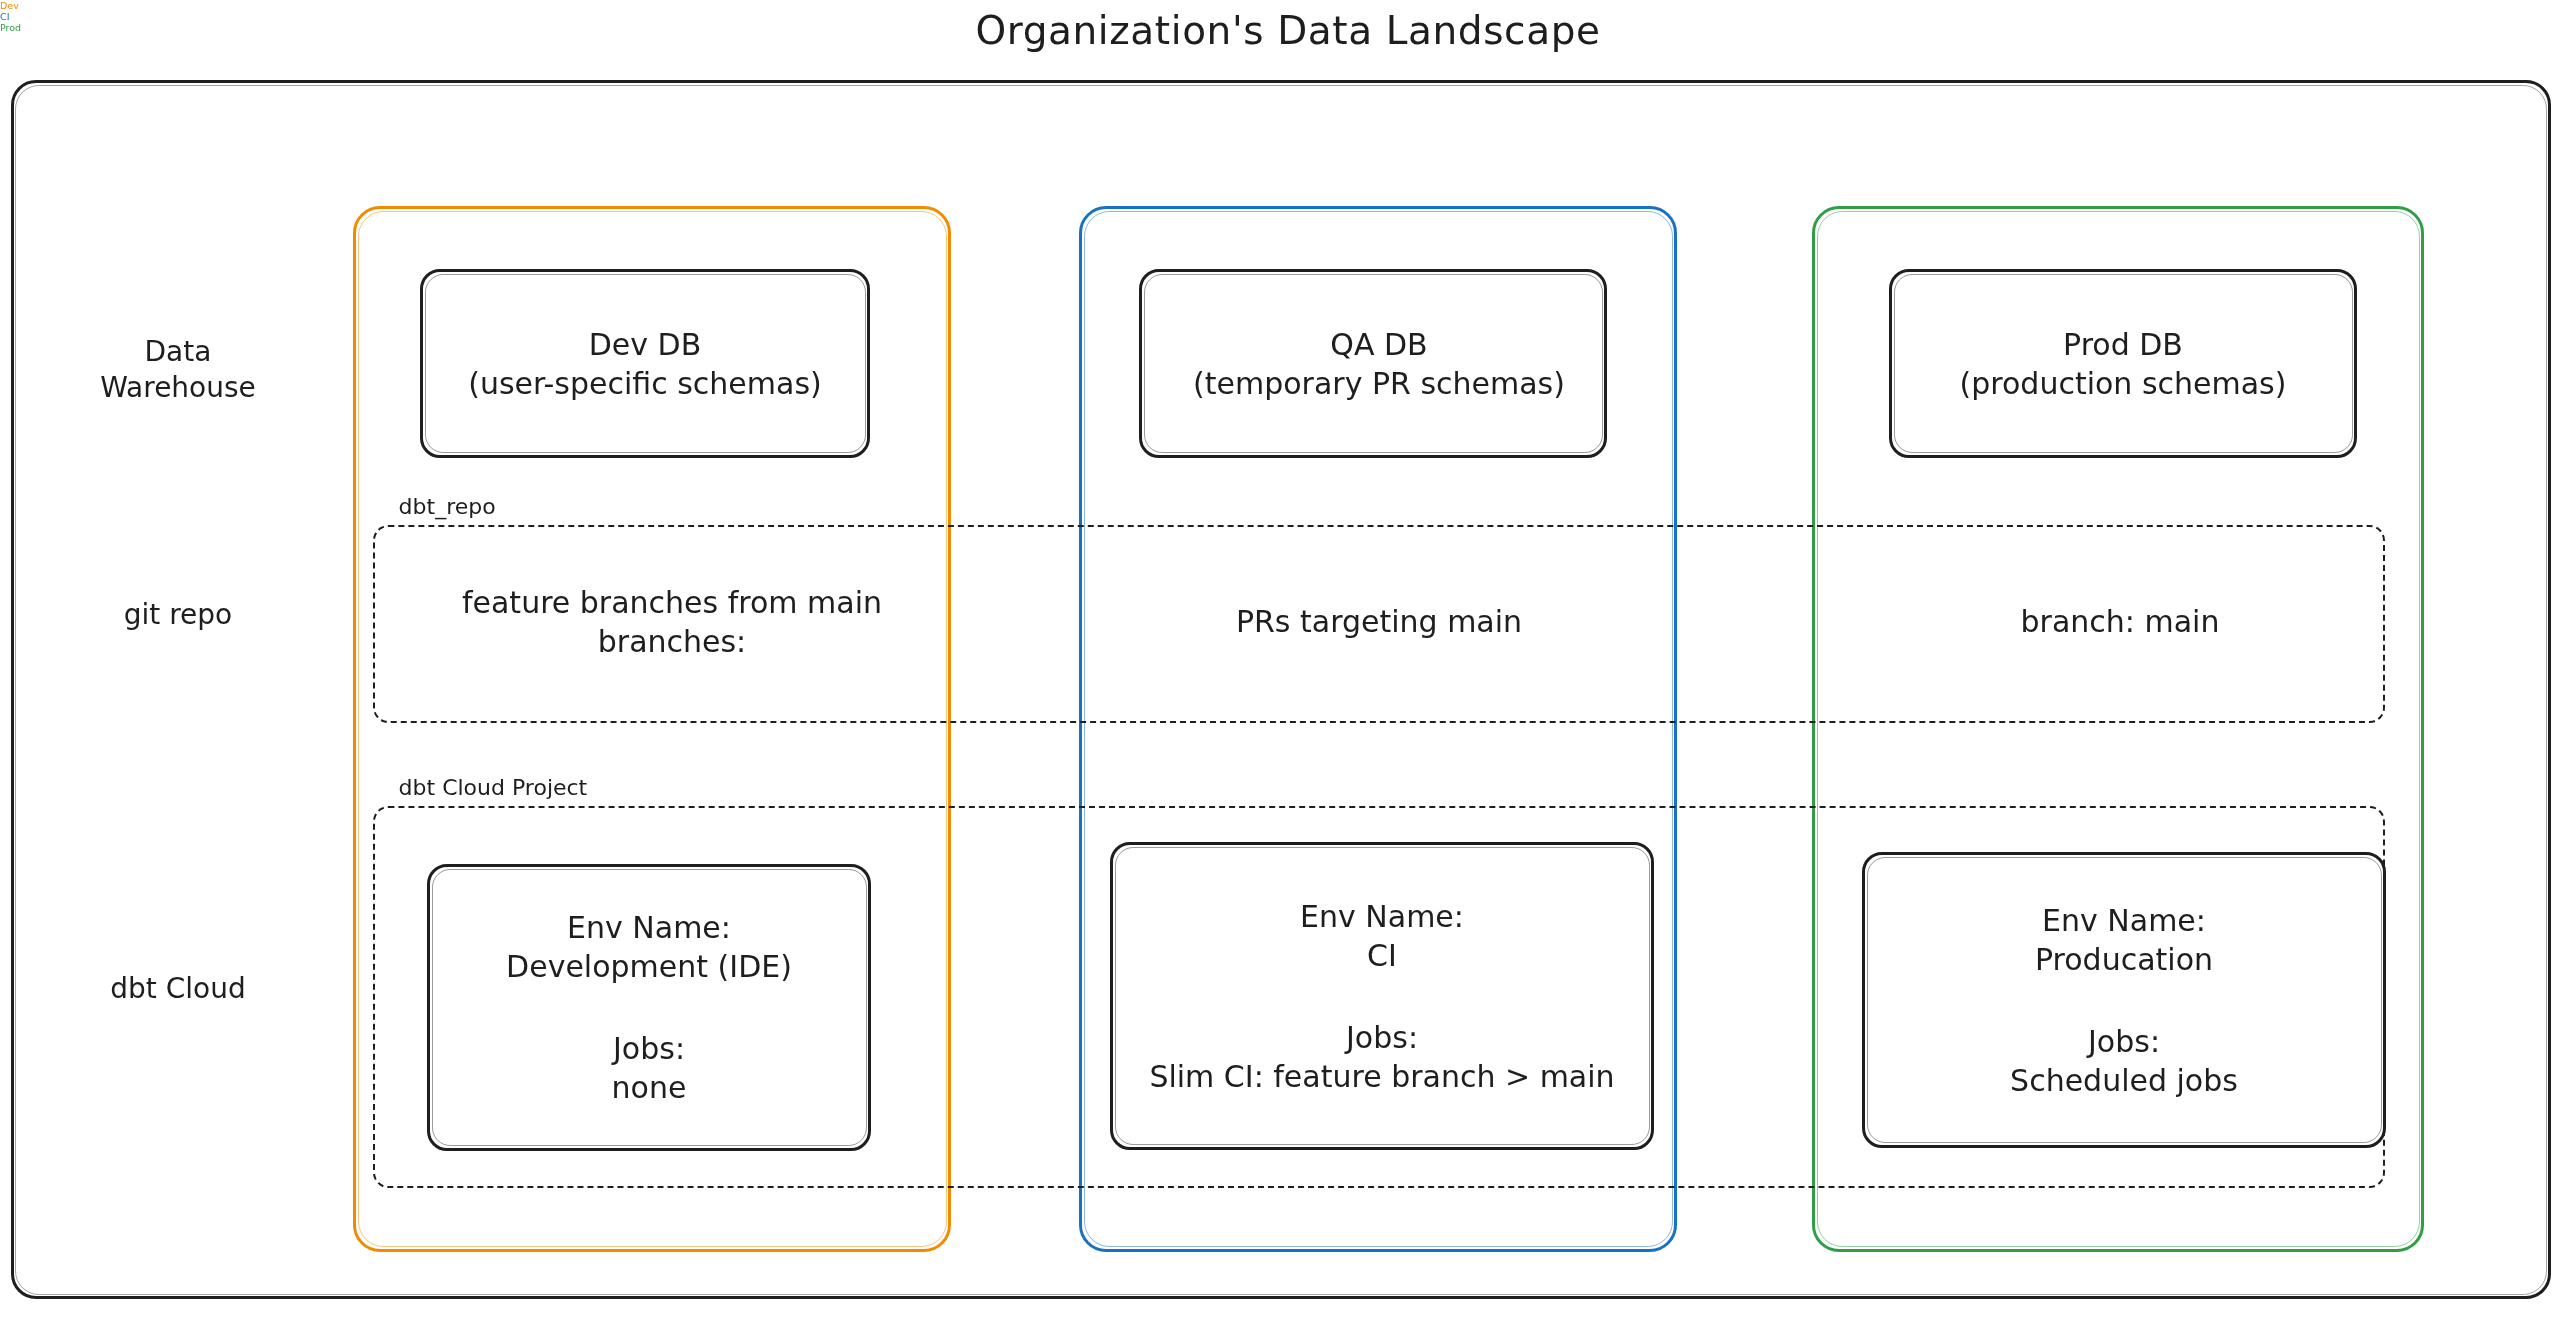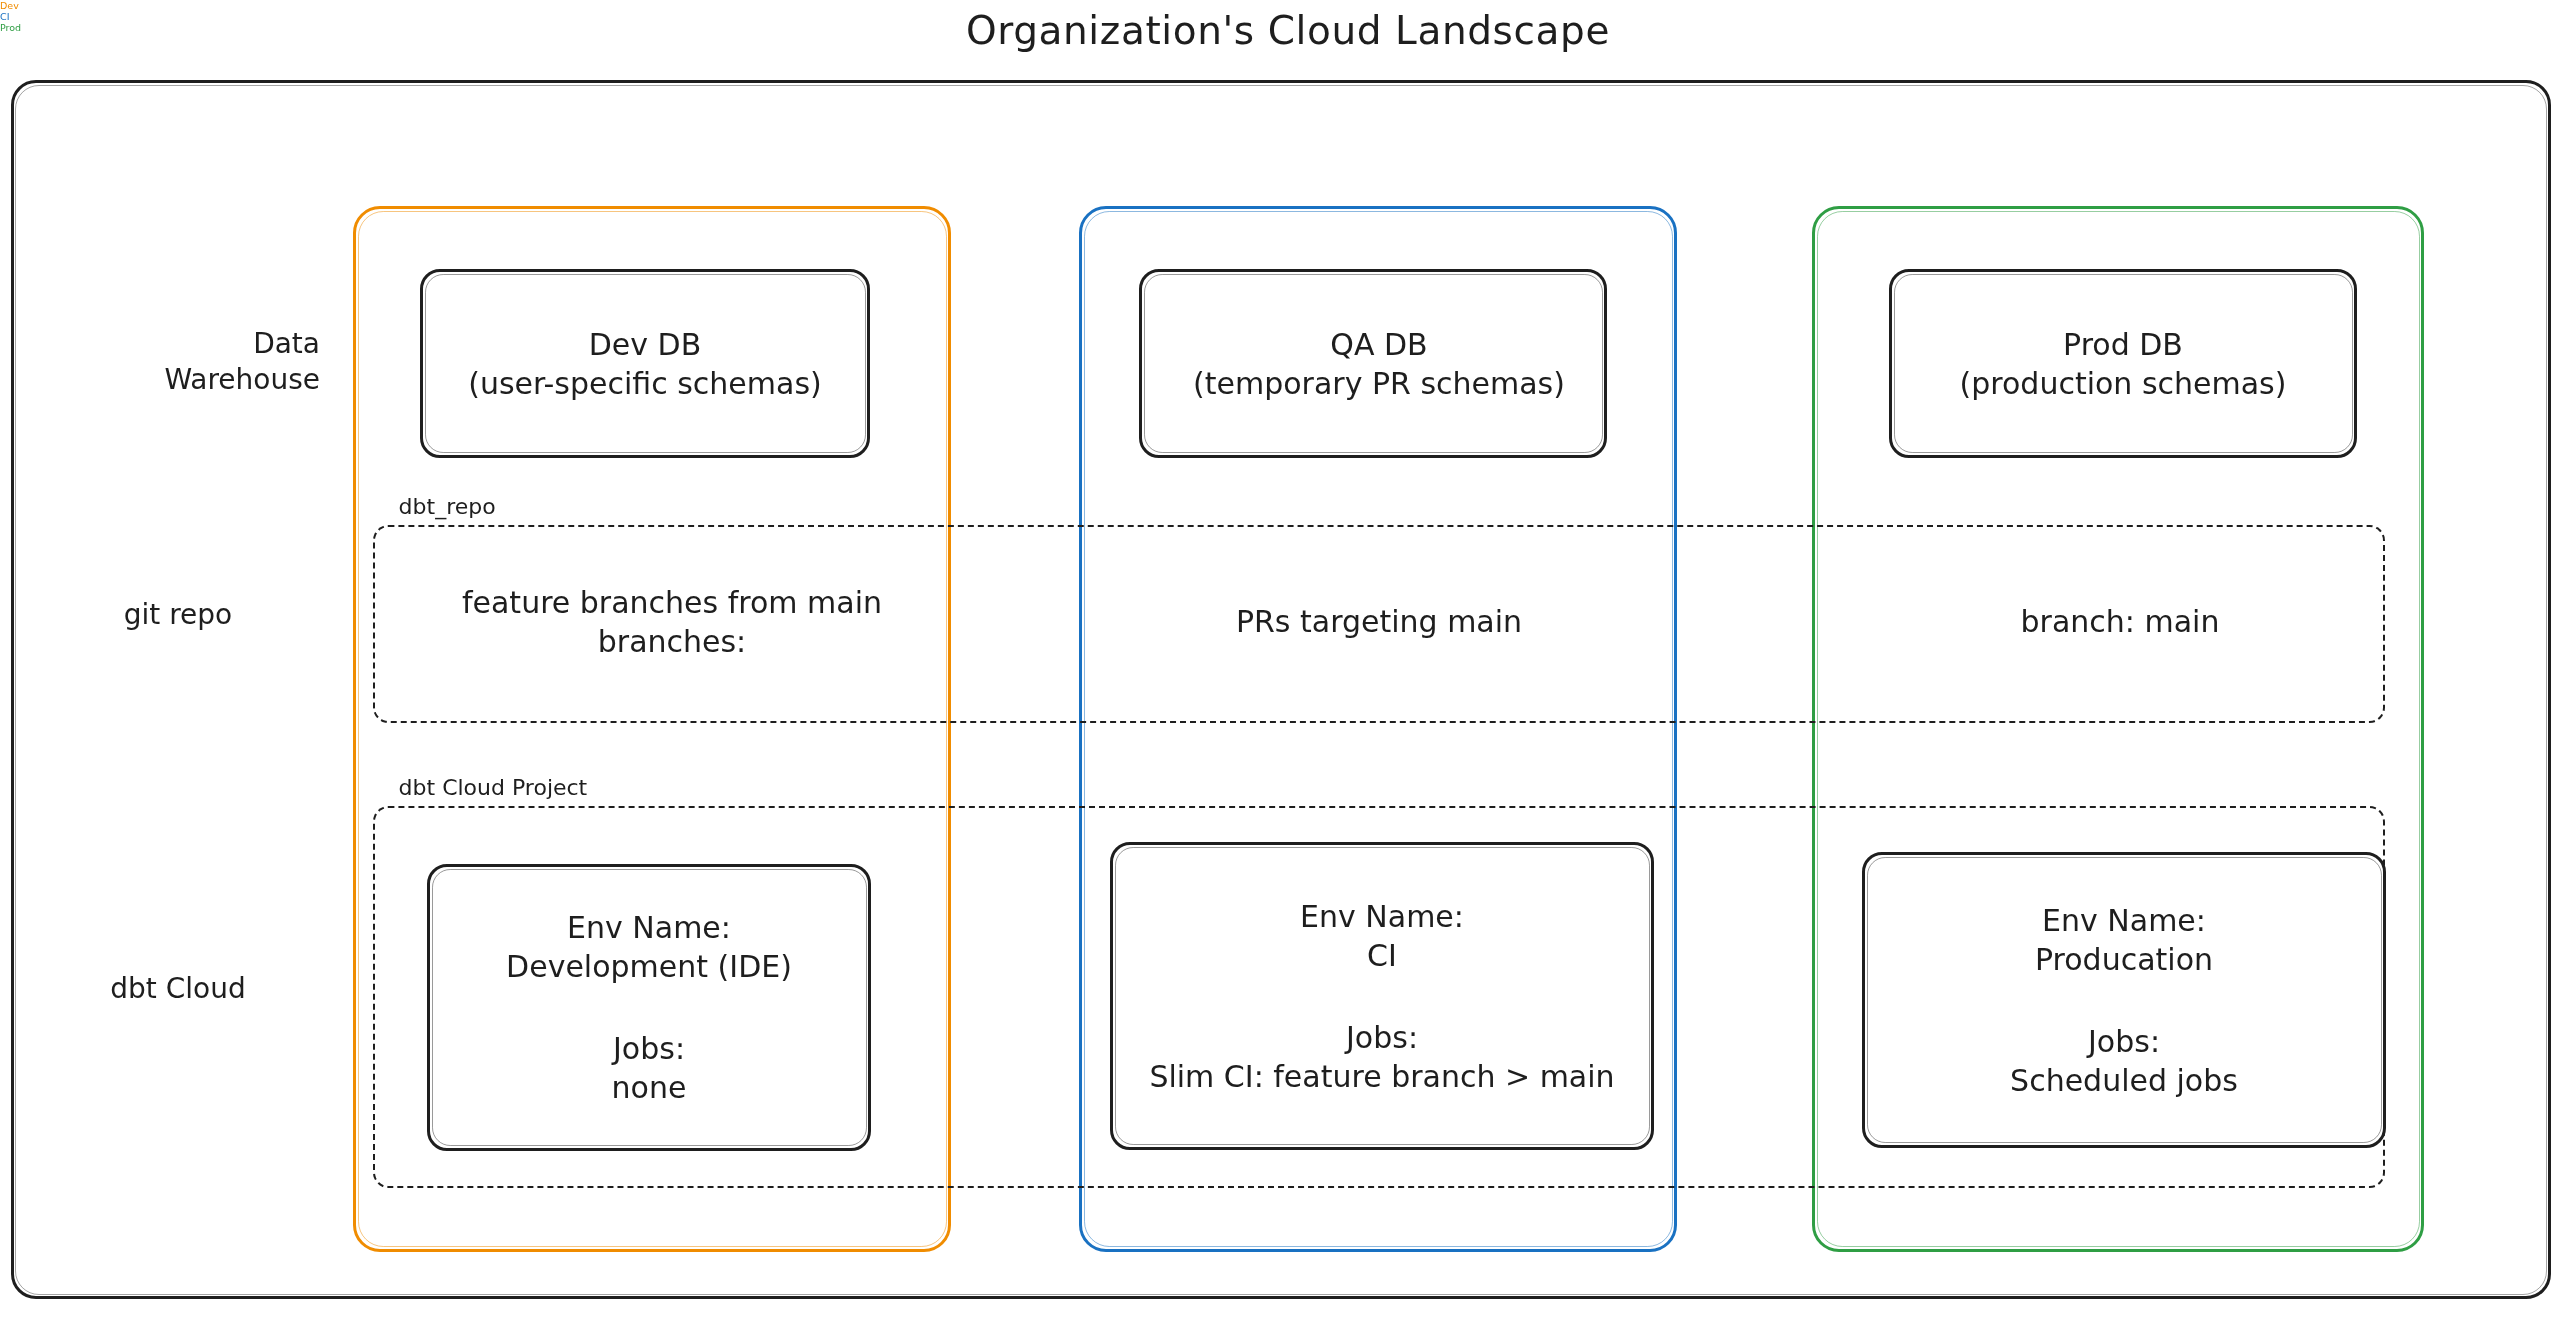--- a/index.html
+++ b/index.html
@@ -92,21 +92,21 @@
   
   .row-label {
     position: absolute;
     left: 36px;
     width: 284px;
     text-align: center;
     font-size: 28px;
     line-height: 1.28;
     color: #1e1e1e;
   }
-  #row-label-warehouse { top: 326px; text-align: right; }
+  #row-label-warehouse { top: 334px; }
   #row-label-git       { top: 597px; }
   #row-label-cloud     { top: 971px; }
 
   
   .dashed-group {
     position: absolute;
     border: 2.4px dashed #1e1e1e;
     border-radius: 15.4px;
     box-sizing: border-box;
     background: transparent;
@@ -182,21 +182,21 @@
   
   #node-env-dev  { left: 427px;  top: 864px; width: 444px;  height: 287px; }
   #node-env-ci   { left: 1110px; top: 842px; width: 544px;  height: 308px; }
   #node-env-prod { left: 1862px; top: 852px; width: 524px;  height: 296px; }
 </style>
 </head>
 <body>
 
 <div id="stage">
 
-  <div id="diagram-title">Organization's Cloud Landscape</div>
+  <div id="diagram-title">Organization's Data Landscape</div>
 
   <div id="outer-frame"></div>
 
   <div id="col-label-dev">Dev</div>
   <div id="col-label-ci">CI</div>
   <div id="col-label-prod">Prod</div>
 
   <div class="env-column" id="env-column-dev"></div>
   <div class="env-column" id="env-column-ci"></div>
   <div class="env-column" id="env-column-prod"></div>

